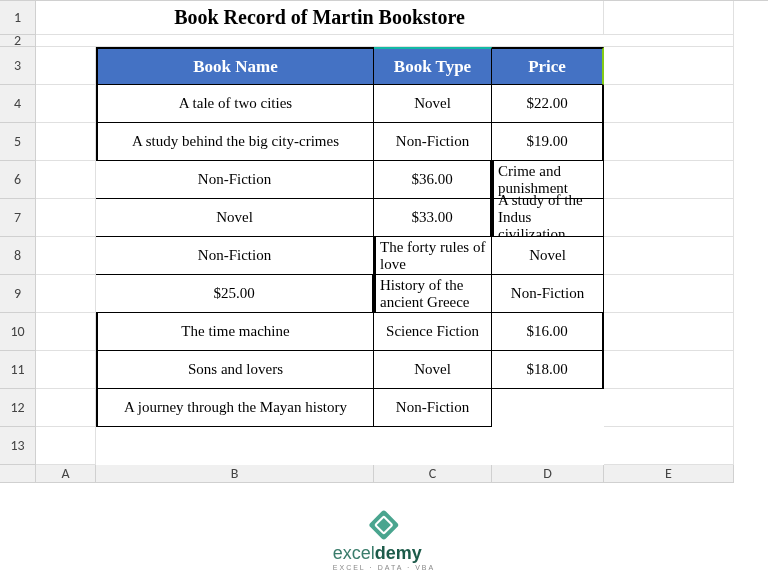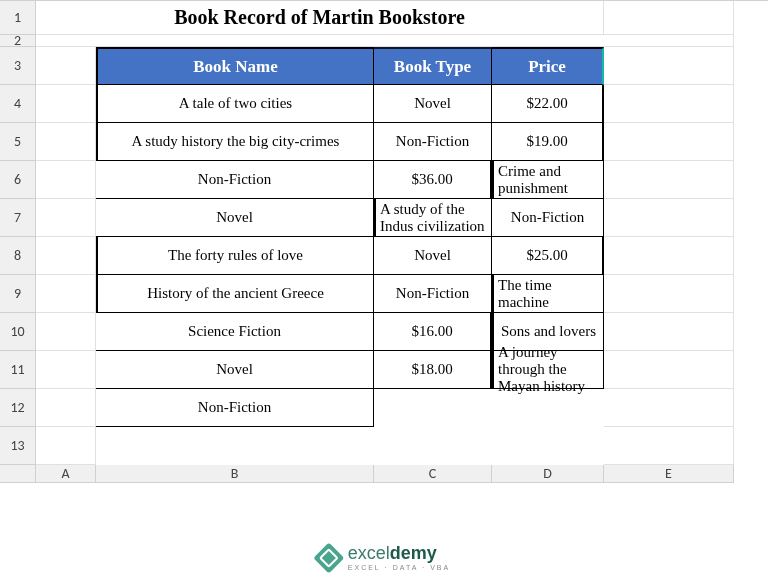--- a/index.html
+++ b/index.html
@@ -113,20 +113,21 @@
   }
   .watermark {
     position: absolute;
     bottom: 14px;
     left: 50%;
     transform: translateX(-50%);
     display: flex;
     align-items: center;
     gap: 8px;
     font-family: Arial, sans-serif;
+    flex-direction: column;
   }
   .wm-icon {
     width: 22px;
     height: 22px;
     background: #4aa58f;
     transform: rotate(45deg);
     border-radius: 3px;
     position: relative;
   }
   .wm-icon::after {
@@ -190,36 +191,37 @@
   <div class="e-col" style="grid-row:7"></div>
   <div class="e-col" style="grid-row:8"></div>
   <div class="e-col" style="grid-row:9"></div>
   <div class="e-col" style="grid-row:10"></div>
   <div class="e-col" style="grid-row:11"></div>
   <div class="e-col" style="grid-row:12"></div>
   <div class="e-col" style="grid-row:13"></div>
 
   <div class="table-wrap">
     <div class="th row-first" style="grid-column:1;border-left:2px solid #000;border-top:2px solid #000">Book Name</div>
-    <div class="th" style="grid-column:2;border-top:2px solid #0f172a">Book Type</div>
-    <div class="th" style="grid-column:3;border-top:2px solid #000;border-right:2px solid #14b8a6">Price</div>
+    <div class="th" style="grid-column:2;border-top:2px solid #14b8a6">Book Type</div>
+    <div class="th" style="grid-column:3;border-top:2px solid #000;border-right:2px solid #84cc16">Price</div>
 
     <div class="td colB">A tale of two cities</div>
     <div class="td">Novel</div>
     <div class="td colD">$22.00</div>
 
-    <div class="td colB">A study history the big city-crimes</div>
+    <div class="td colB">A study behind the big city-crimes</div>
     <div class="td">Non-Fiction</div>
     <div class="td colD">$19.00</div>
 
     <div class="td">Non-Fiction</div>
     <div class="td colD">$36.00</div>
 
     <div class="td colB">Crime and punishment</div>
     <div class="td">Novel</div>
+    <div class="td colD">$33.00</div>
 
     <div class="td colB">A study of the Indus civilization</div>
     <div class="td">Non-Fiction</div>
 
     <div class="td colB">The forty rules of love</div>
     <div class="td">Novel</div>
     <div class="td colD">$25.00</div>
 
     <div class="td colB">History of the ancient Greece</div>
     <div class="td">Non-Fiction</div>

